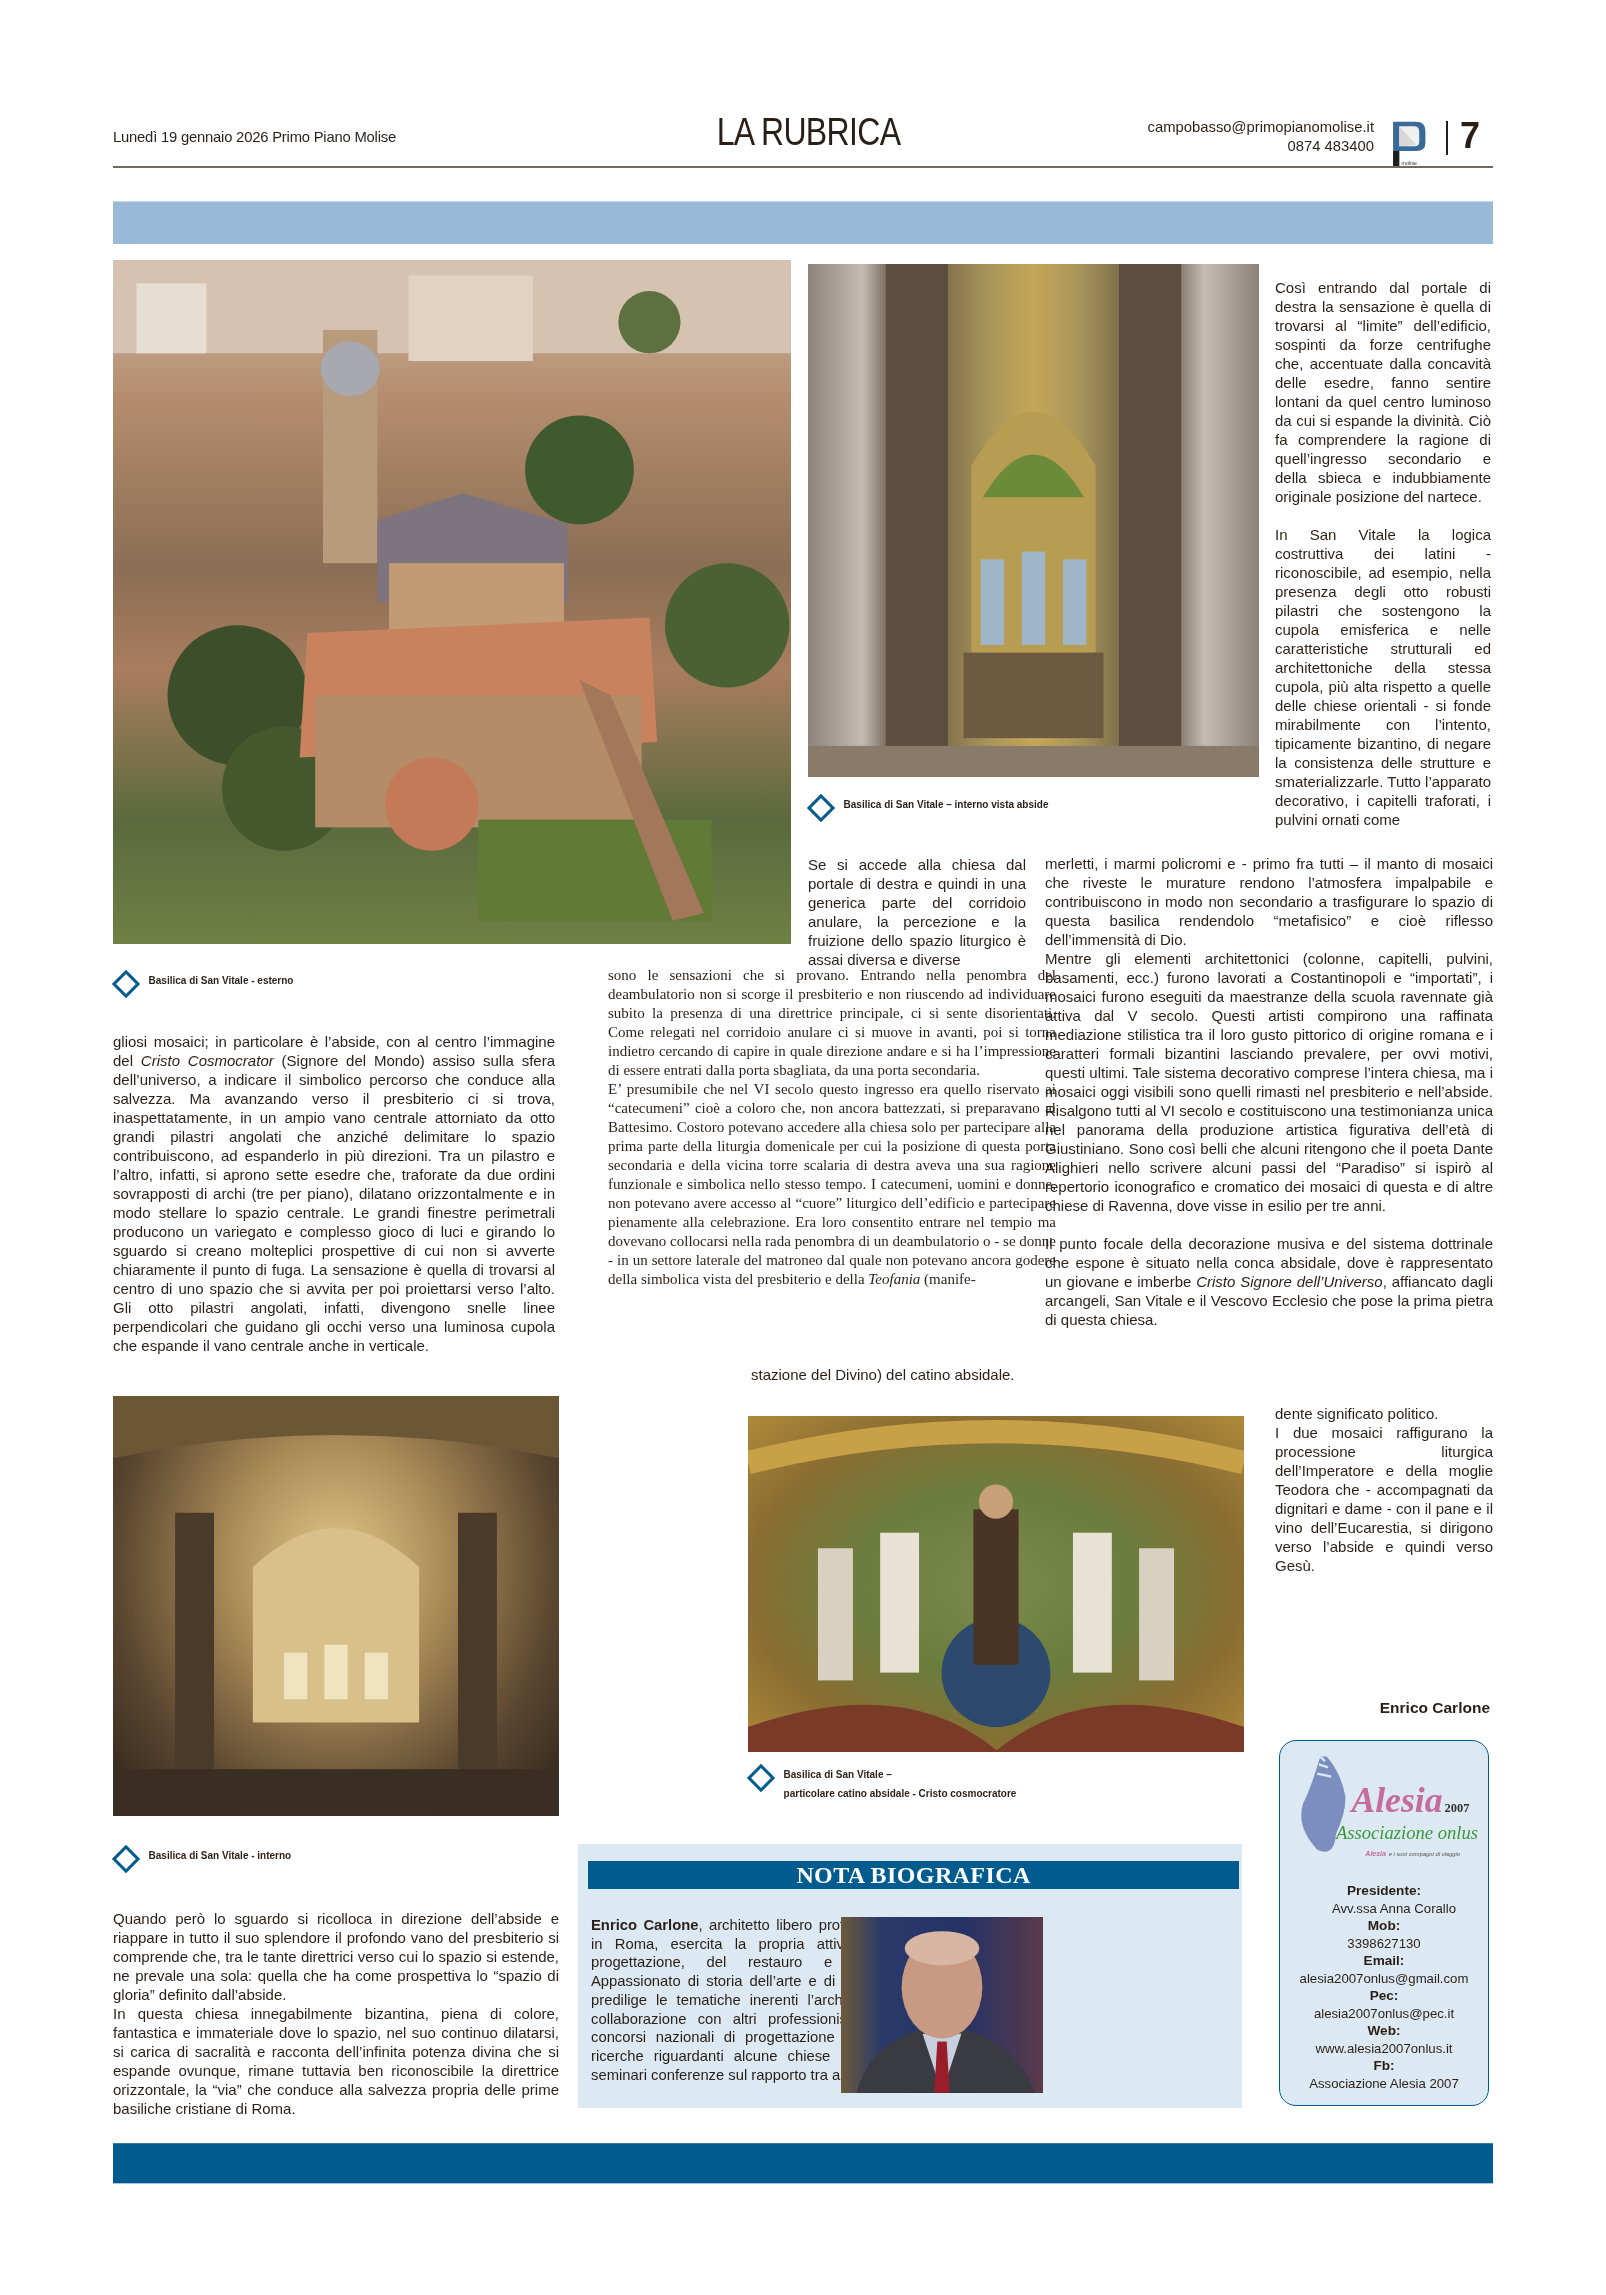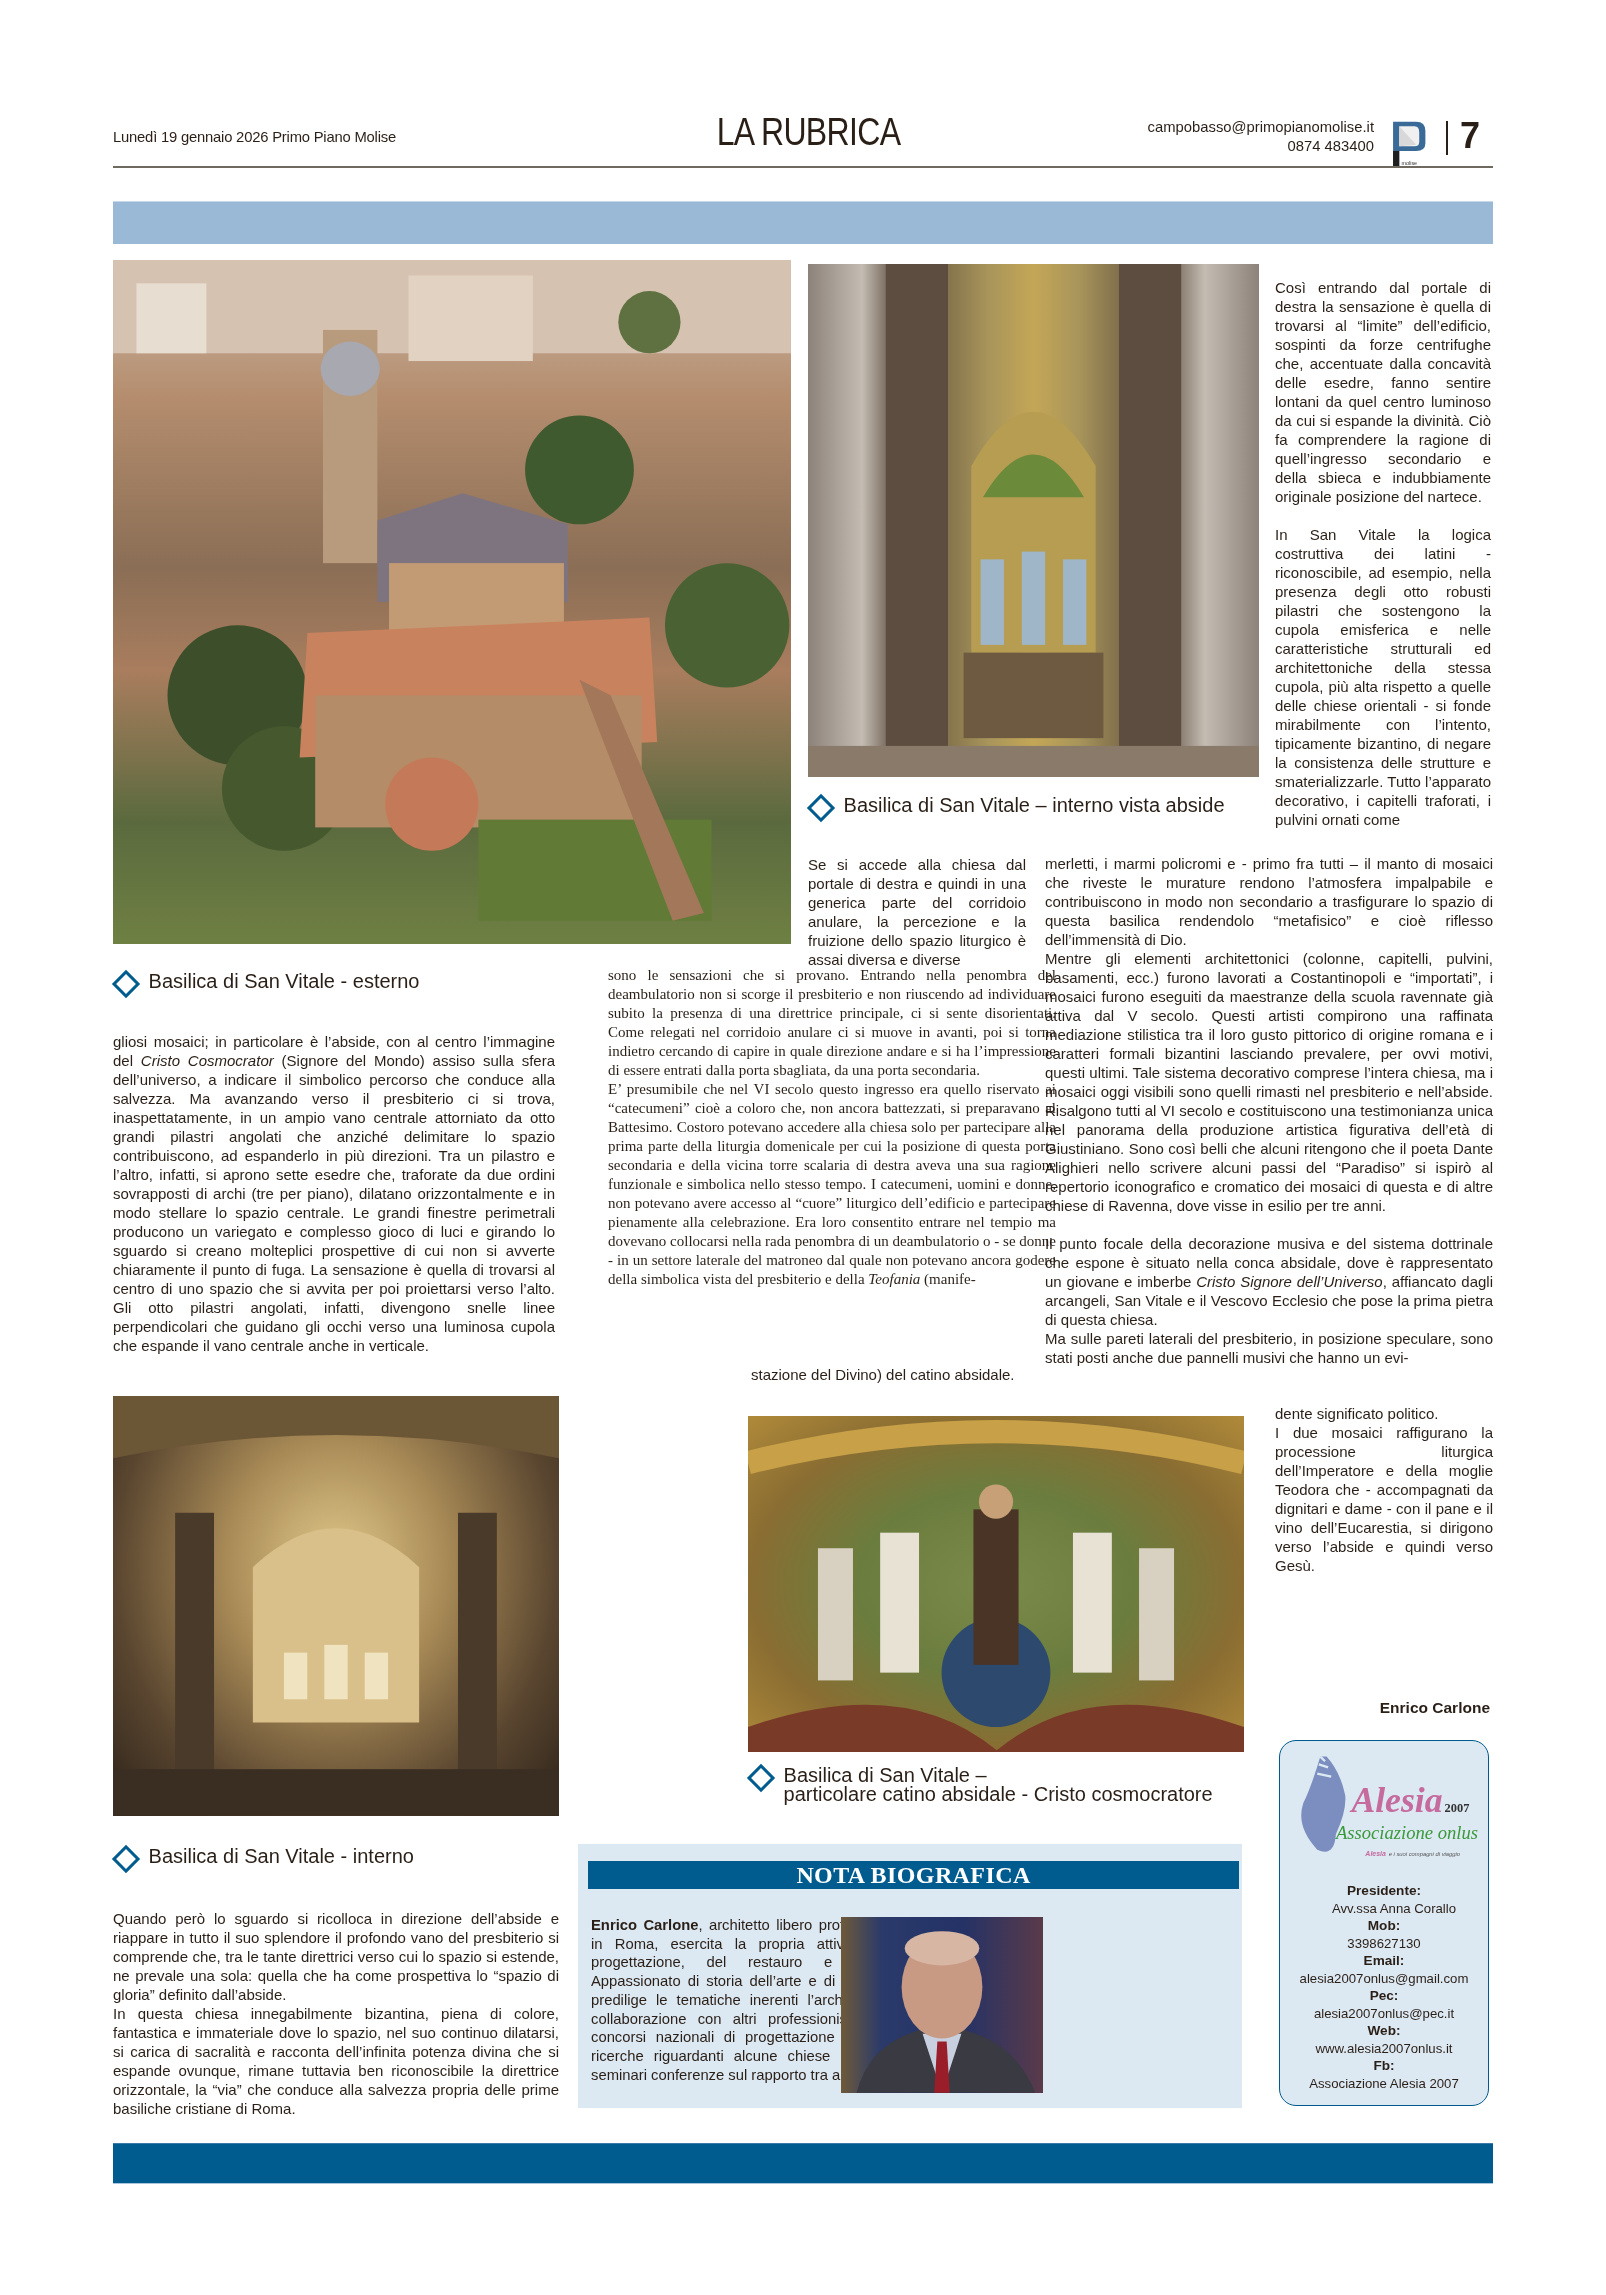--- a/index.html
+++ b/index.html
@@ -9,21 +9,21 @@
   .hdr-left { left:113px; top:129px; font-size:14.8px; font-family:"Liberation Sans Narrow","Liberation Sans", sans-serif; letter-spacing:-0.2px; }
   .hdr-title { left:653px; top:110px; width:311px; text-align:center; font-size:39px; font-family:"Liberation Sans", sans-serif; letter-spacing:-0.8px; transform:scaleX(0.82); transform-origin:center; }
   .hdr-contact { right:233px; top:118px; text-align:right; font-size:14.8px; line-height:18.7px; }
   .logo { left:1390px; top:120px; width:40px; height:48px; }
   .pg-sep { left:1446px; top:121px; width:1.6px; height:34px; background:#2a1f17; }
   .pg-num { left:1460px; top:115px; font-size:36px; font-weight:bold; }
   .hdr-rule { left:113px; top:166px; width:1380px; height:2.3px; background:#6e6a60; }
   .top-band { left:113px; top:201px; width:1380px; height:42px; background:#9ab9d6; border-top:1.6px solid #c8d8e8; }
   .bottom-band { left:113px; top:2143px; width:1380px; height:39px; background:#005b8e; border-top:1.6px solid #3b7aa8; border-bottom:1.6px solid #a9c4dd; }
   .photo { position:absolute; overflow:hidden; }
-  .caption { position:absolute; font-weight:normal; font-size:20px; display:flex; align-items:flex-start; gap:7.8px; line-height:18.7px; }
+  .caption { position:absolute; font-weight:bold; font-size:10px; display:flex; align-items:flex-start; gap:7.8px; line-height:18.7px; }
   .diamond { width:14px; height:14px; border:3.1px solid #005b8e; transform:rotate(45deg); margin:2.3px 4.7px 0 3.1px; flex:none; }
   .txt { position:absolute; font-size:15px; line-height:19px; text-align:justify; hyphens:manual; }
   .txt p { margin:0; }
   .txt p + p.gap { margin-top:18.7px; }
   .bio-box { left:578px; top:1844px; width:664px; height:264px; background:#dce8f2; }
   .bio-head { left:588px; top:1861px; width:651px; height:28px; background:#005b8e; color:#fff; text-align:center; font-family:"Liberation Serif", serif; font-weight:bold; font-size:24px; line-height:28px; letter-spacing:0.4px; }
   .bio-text { left:591px; top:1916px; width:395px; font-size:14.8px; line-height:18.7px; text-align:justify; }
   .bio-photo { left:841px; top:1917px; width:202px; height:176px; }
   .ales { left:1279px; top:1740px; width:208px; height:364px; background:#dce8f2; border:1.6px solid #005b8e; border-radius:17px; }
   .ales-info { position:absolute; left:0; top:141px; width:100%; text-align:center; font-size:13.2px; line-height:17.5px; }
@@ -115,21 +115,20 @@
   <p><span>E’ presumibile che nel VI secolo questo ingresso era quello riservato ai “catecumeni” cioè a coloro che, non ancora battezzati, si preparavano al Battesimo. Costoro potevano accedere alla chiesa solo per partecipare alla prima parte della liturgia domenicale per cui la posizione di questa porta secondaria e della vicina torre scalaria di destra aveva una sua ragione funzionale e simbolica nello stesso tempo. I catecumeni, uomini e donne, non potevano avere accesso al “cuore” liturgico dell’edificio e partecipare pienamente alla celebrazione. Era loro consentito entrare nel tempio ma dovevano collocarsi nella rada penombra di un deambulatorio o - se donne - in un settore laterale del matroneo dal quale non potevano ancora godere della simbolica vista del presbiterio e della </span><em>Teofania</em><span> (manife-</span></p>
 </div>
 <div class="txt" style="left:751px;top:1365px;width:275px;">
   <p>stazione del Divino) del catino absidale.</p>
 </div>
 
 <div class="txt" style="left:1045px;top:854px;width:448px;">
   <p>merletti, i marmi policromi e - primo fra tutti – il manto di mosaici che riveste le murature rendono l’atmosfera impalpabile e contribuiscono in modo non secondario a trasfigurare lo spazio di questa basilica rendendolo “metafisico” e cioè riflesso dell’immensità di Dio.</p>
   <p>Mentre gli elementi architettonici (colonne, capitelli, pulvini, basamenti, ecc.) furono lavorati a Costantinopoli e “importati”, i mosaici furono eseguiti da maestranze della scuola ravennate già attiva dal V secolo. Questi artisti compirono una raffinata mediazione stilistica tra il loro gusto pittorico di origine romana e i caratteri formali bizantini lasciando prevalere, per ovvi motivi, questi ultimi. Tale sistema decorativo comprese l’intera chiesa, ma i mosaici oggi visibili sono quelli rimasti nel presbiterio e nell’abside. Risalgono tutti al VI secolo e costituiscono una testimonianza unica nel panorama della produzione artistica figurativa dell’età di Giustiniano. Sono così belli che alcuni ritengono che il poeta Dante Alighieri nello scrivere alcuni passi del “Paradiso” si ispirò al repertorio iconografico e cromatico dei mosaici di questa e di altre chiese di Ravenna, dove visse in esilio per tre anni.</p>
   <p class="gap"><span>Il punto focale della decorazione musiva e del sistema dottrinale che espone è situato nella conca absidale, dove è rappresentato un giovane e imberbe </span><em>Cristo Signore dell’Universo</em><span>, affiancato dagli arcangeli, San Vitale e il Vescovo Ecclesio che pose la prima pietra di questa chiesa.</span></p>
-  <p>Ma sulle pareti laterali del presbiterio, in posizione speculare, sono stati posti anche due pannelli musivi che hanno un evi-</p>
 </div>
 
 <div class="txt" style="left:1275px;top:1404px;width:218px;">
   <p style="text-align:left;">dente significato politico.</p>
   <p>I due mosaici raffigurano la processione liturgica dell’Imperatore e della moglie Teodora che - accompagnati da dignitari e dame - con il pane e il vino dell’Eucarestia, si dirigono verso l’abside e quindi verso Gesù.</p>
 </div>
 <div class="abs signature">Enrico Carlone</div>
 
 <div class="photo" style="left:113px;top:1396px;width:446px;height:420px;background:radial-gradient(ellipse at 50% 40%,#e0c88a 0%,#a88a56 35%,#5a4630 70%,#2c2218 100%);">
   <svg width="446" height="420" viewBox="0 0 574 540">

